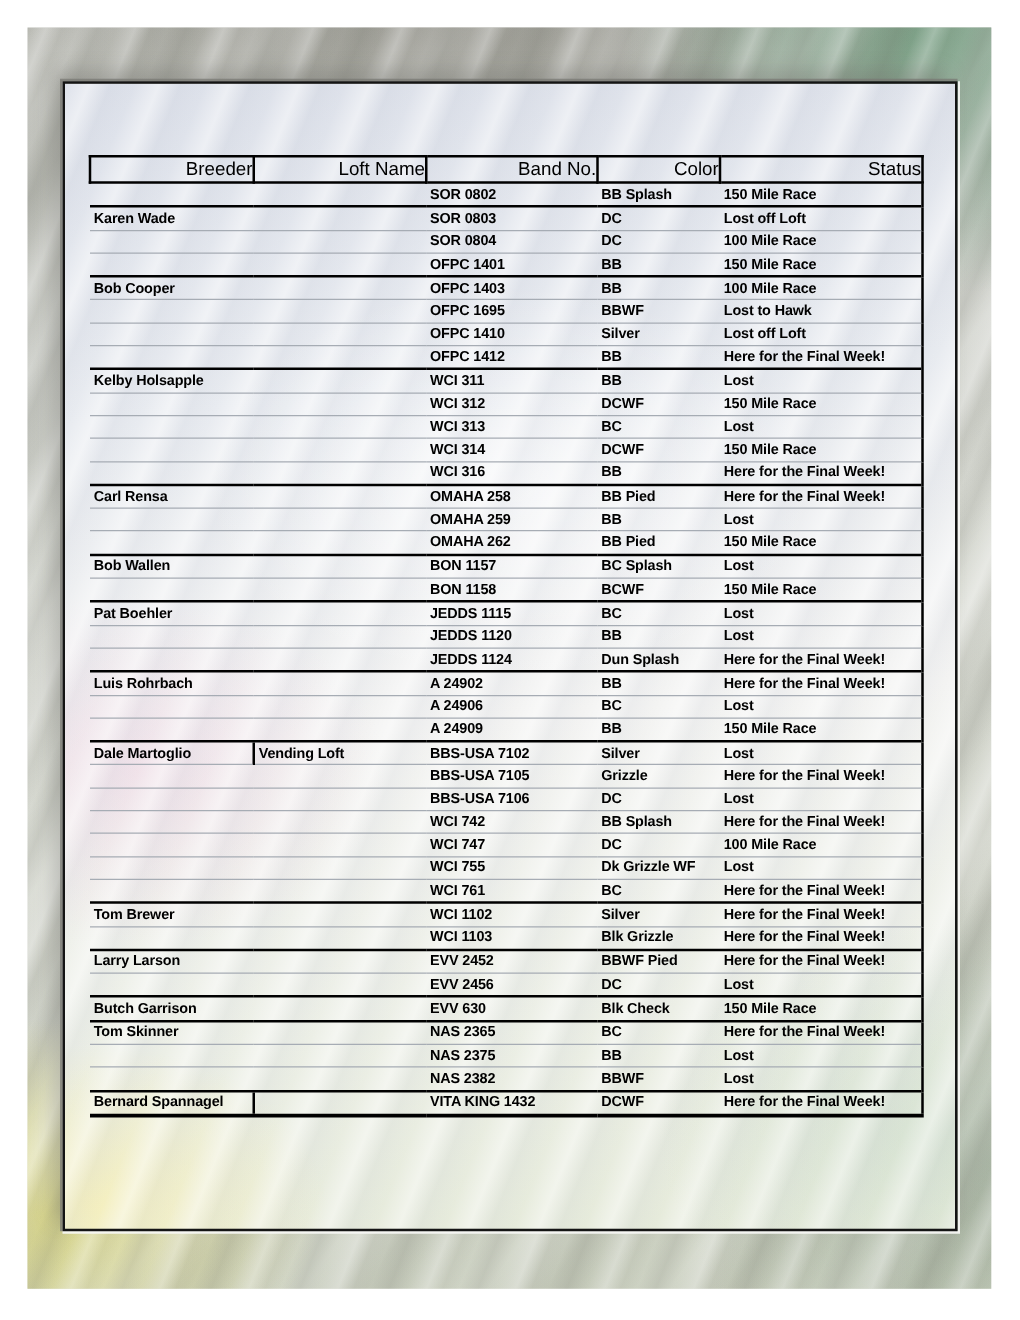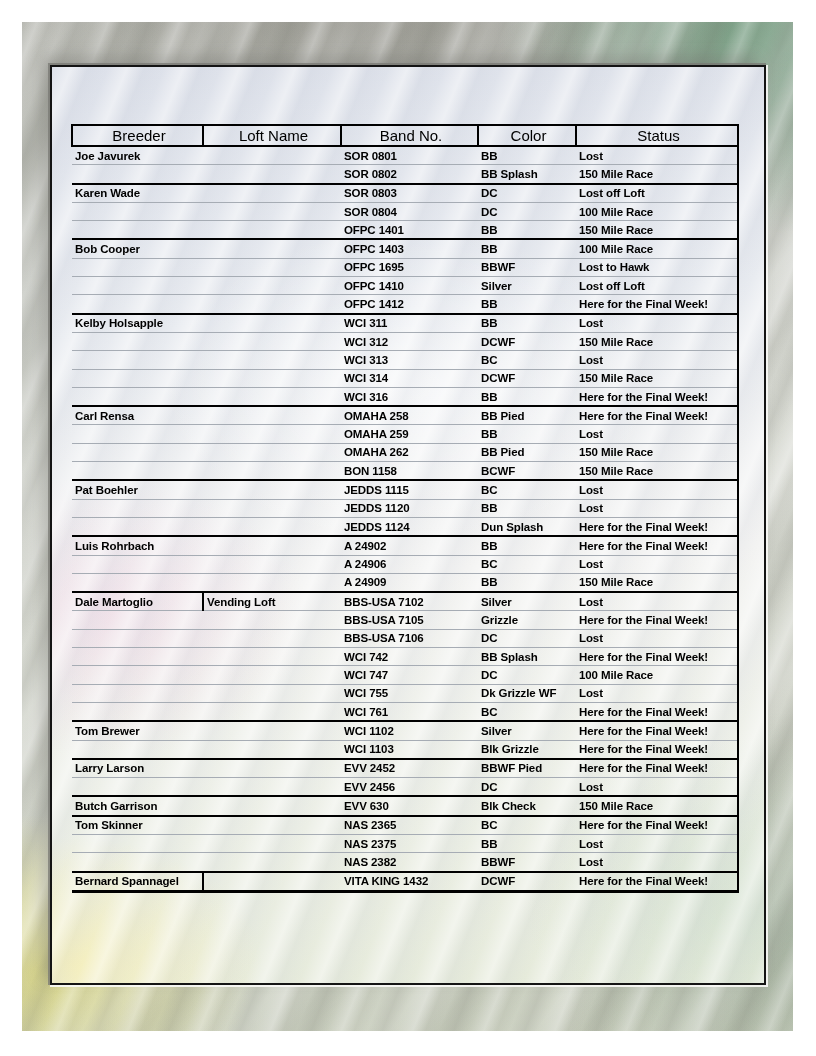--- a/index.html
+++ b/index.html
@@ -41,21 +41,21 @@
       radial-gradient(ellipse 42% 26% at 97% 92%, rgba(202,220,202,0.55), rgba(202,220,202,0) 72%),
       radial-gradient(ellipse 50% 25% at 50% 35%, rgba(255,255,255,0.55), rgba(255,255,255,0) 70%),
       linear-gradient(175deg,#dde1ea 0%,#e8ebf0 28%,#f3f3f2 55%,#ecefe6 80%,#e5ead9 100%);
   }
   .race-table{
     position:absolute;left:19px;top:57px;width:666px;
     border-collapse:collapse;table-layout:fixed;
   }
   .race-table th{
     border:2px solid var(--thick);
-    font-size:15px;font-weight:normal;text-align:center;color:#000;
+    font-size:15px;font-weight:normal;text-align:right;color:#000;
     height:17px;padding:1px 0 1px 3px;white-space:nowrap;overflow:hidden;
   }
   .race-table td{
     border-top:1px solid var(--thin);
     font-size:11.5px;font-weight:bold;color:#000;letter-spacing:-0.1px;
     height:17.3px;padding:0 0 0 3px;vertical-align:middle;
     white-space:nowrap;overflow:hidden;
   }
   .race-table tr.group-start td{border-top:2px solid var(--thick);}
   .race-table tbody tr:last-child td{border-bottom:3px solid var(--thick);}
@@ -80,27 +80,20 @@
         <thead>
           <tr id="hdr-row">
               <th>Breeder</th>
               <th>Loft Name</th>
               <th>Band No.</th>
               <th>Color</th>
               <th>Status</th>
             </tr>
         </thead>
         <tbody id="tbl-body">
-            <tr class="group-start">
-              <td>Joe Javurek</td>
-              <td></td>
-              <td class="red">SOR 0801</td>
-              <td class="red">BB</td>
-              <td class="red">Lost</td>
-            </tr>
             <tr>
               <td></td>
               <td></td>
               <td>SOR 0802</td>
               <td>BB Splash</td>
               <td class="red">150 Mile Race</td>
             </tr>
             <tr class="group-start">
               <td>Karen Wade</td>
               <td></td>
@@ -198,20 +191,27 @@
               <td class="red">OMAHA 259</td>
               <td class="red">BB</td>
               <td class="red">Lost</td>
             </tr>
             <tr>
               <td></td>
               <td></td>
               <td>OMAHA 262</td>
               <td>BB Pied</td>
               <td class="red">150 Mile Race</td>
+            </tr>
+            <tr class="group-start">
+              <td>Bob Wallen</td>
+              <td></td>
+              <td class="red">BON 1157</td>
+              <td class="red">BC Splash</td>
+              <td class="red">Lost</td>
             </tr>
             <tr>
               <td></td>
               <td></td>
               <td>BON 1158</td>
               <td>BCWF</td>
               <td class="red">150 Mile Race</td>
             </tr>
             <tr class="group-start">
               <td>Pat Boehler</td>

